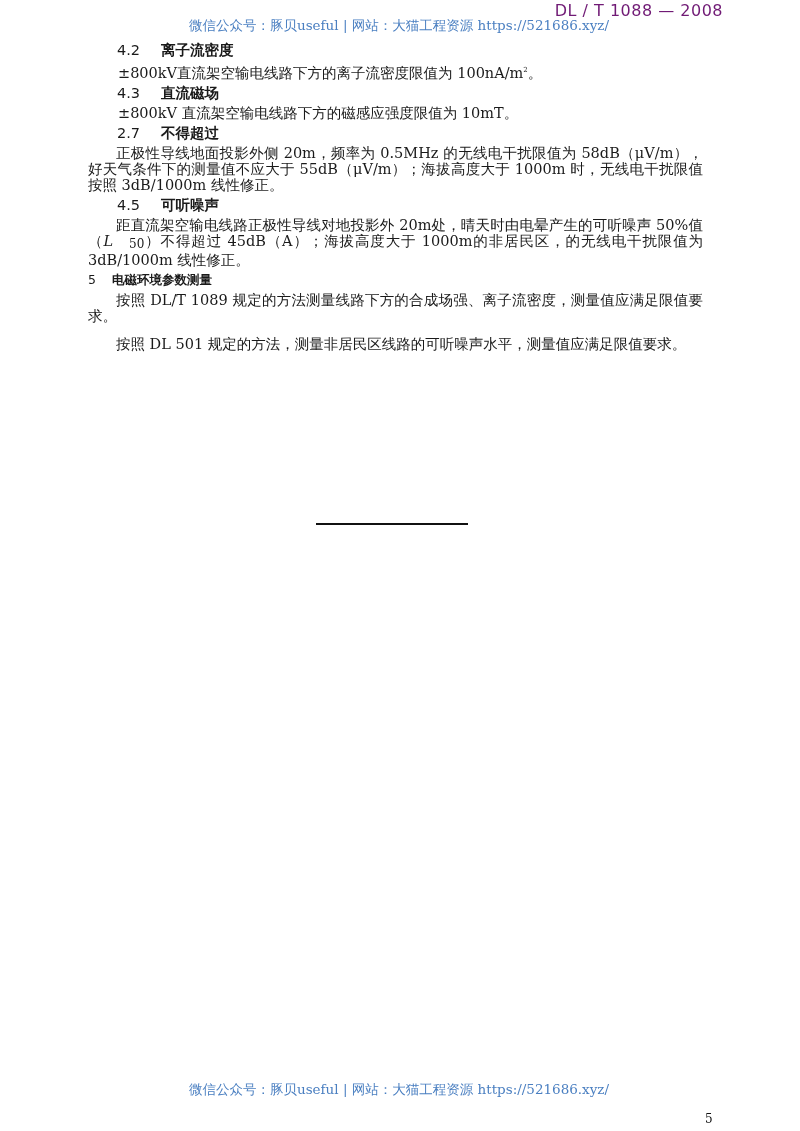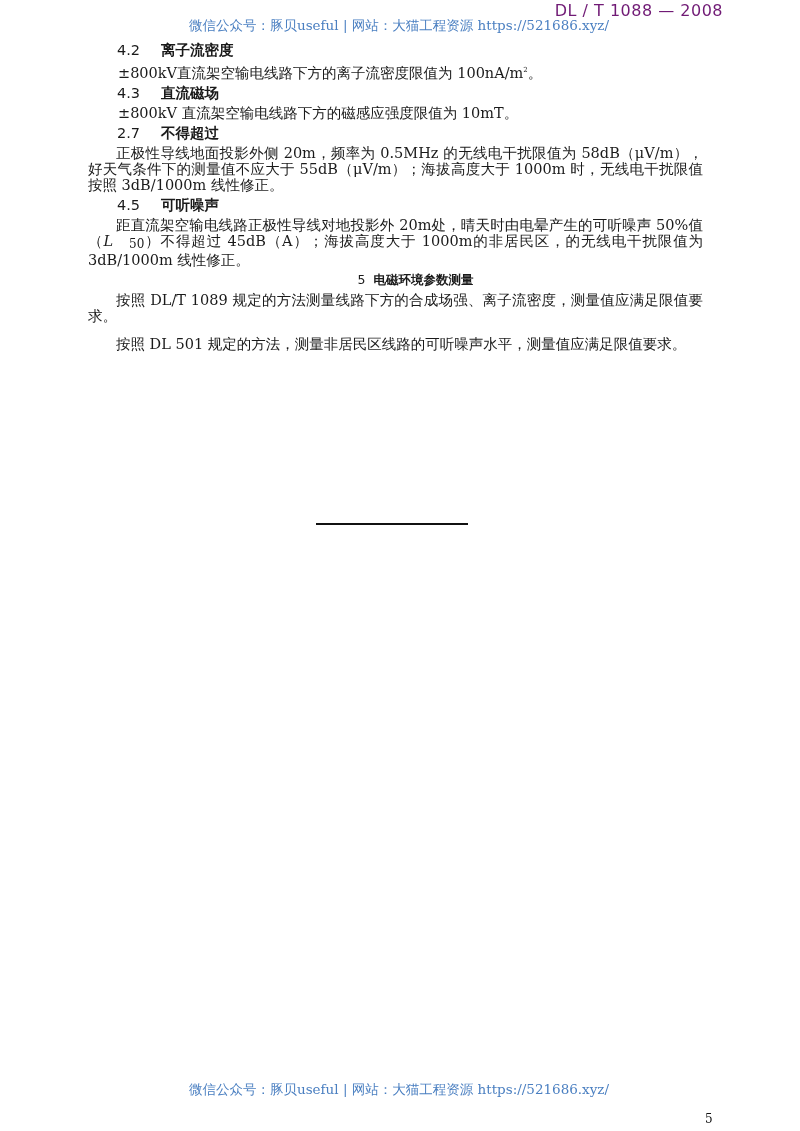--- a/index.html
+++ b/index.html
@@ -52,21 +52,20 @@
       height: 24px;
     }
     .h2 .num { display: inline-block; width: 44px; font-weight: normal; }
     .h1 {
       font-family: "DejaVu Sans", "Liberation Sans", sans-serif;
       font-weight: bold;
       font-size: 12.5px;
       margin-left: -32px;
       line-height: 24px;
       height: 24px;
-      text-align: center;
     }
     .h1 .num { display: inline-block; width: 24px; font-weight: normal; }
     .para {
       line-height: 16px;
       text-indent: 0;
       margin: 0 0 0 -32px;
       padding-left: 0;
       text-align: justify;
       width: 615px;
     }

